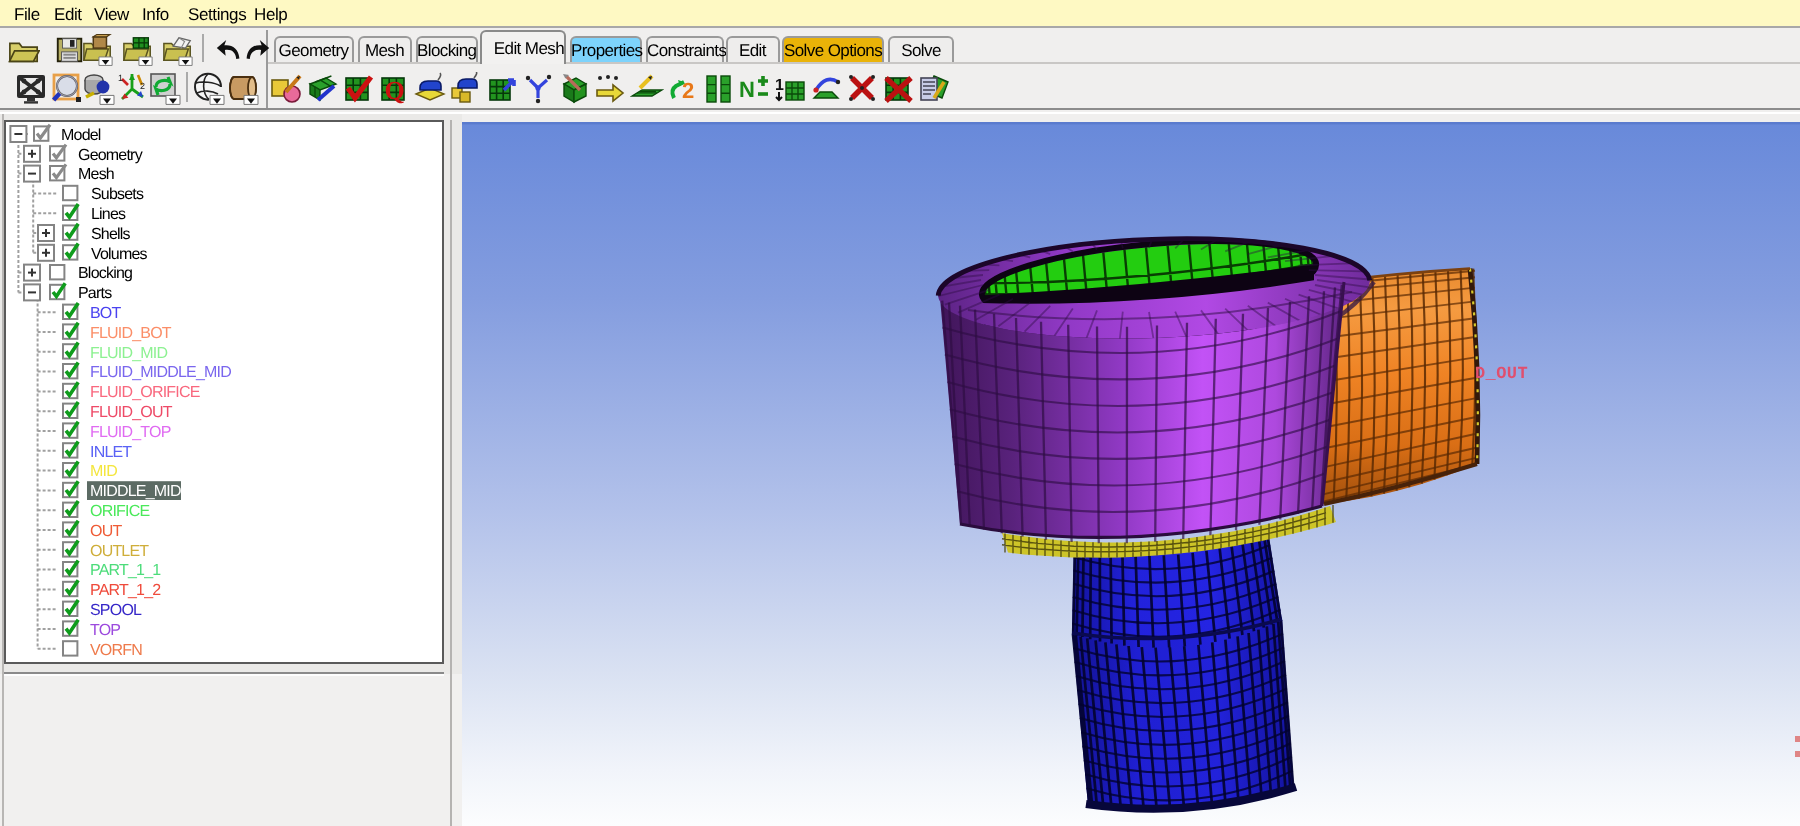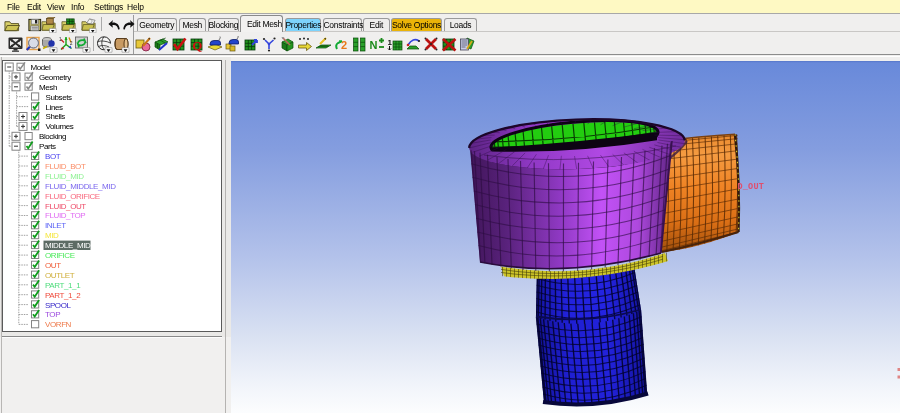--- a/index.html
+++ b/index.html
@@ -22,21 +22,21 @@
 <div style="position:absolute;left:133px;top:15px;width:1px;height:39px;background:#9a9a9a"></div>
 <div style="position:absolute;left:134px;top:30.5px;width:766px;height:1px;background:#c9c7c5"></div>
 <div style="position:absolute;left:136.5px;top:18px;width:40.5px;height:13px;background:#eeedec;border:1px solid #9a9a9a;border-bottom:none;border-radius:3px 3px 0 0;text-align:center;line-height:13px;font-size:8.5px;letter-spacing:-0.3px;white-space:nowrap;color:#000;z-index:2">Geometry</div>
 <div style="position:absolute;left:178.5px;top:18px;width:27.5px;height:13px;background:#eeedec;border:1px solid #9a9a9a;border-bottom:none;border-radius:3px 3px 0 0;text-align:center;line-height:13px;font-size:8.5px;letter-spacing:-0.3px;white-space:nowrap;color:#000;z-index:2">Mesh</div>
 <div style="position:absolute;left:207.5px;top:18px;width:31.5px;height:13px;background:#eeedec;border:1px solid #9a9a9a;border-bottom:none;border-radius:3px 3px 0 0;text-align:center;line-height:13px;font-size:8.5px;letter-spacing:-0.3px;white-space:nowrap;color:#000;z-index:2">Blocking</div>
 <div style="position:absolute;left:240.0px;top:15px;width:43.0px;height:17px;background:#f2f1f0;border:1px solid #8a8a8a;border-bottom:none;border-radius:3px 3px 0 0;text-align:right;line-height:16px;font-size:8.5px;letter-spacing:-0.3px;white-space:nowrap;color:#000;z-index:3">Edit Mesh</div>
 <div style="position:absolute;left:284.5px;top:18px;width:36.5px;height:13px;background:#7dd3fc;border:1px solid #9a9a9a;border-bottom:none;border-radius:3px 3px 0 0;text-align:right;line-height:13px;font-size:8.5px;letter-spacing:-0.3px;white-space:nowrap;color:#000;z-index:2">Properties</div>
 <div style="position:absolute;left:322.5px;top:18px;width:39.0px;height:13px;background:#eeedec;border:1px solid #9a9a9a;border-bottom:none;border-radius:3px 3px 0 0;text-align:right;line-height:13px;font-size:8.5px;letter-spacing:-0.3px;white-space:nowrap;color:#000;z-index:2">Constraints</div>
 <div style="position:absolute;left:363.0px;top:18px;width:26.5px;height:13px;background:#eeedec;border:1px solid #9a9a9a;border-bottom:none;border-radius:3px 3px 0 0;text-align:center;line-height:13px;font-size:8.5px;letter-spacing:-0.3px;white-space:nowrap;color:#000;z-index:2">Edit</div>
 <div style="position:absolute;left:391.0px;top:18px;width:51.0px;height:13px;background:#eab308;border:1px solid #9a9a9a;border-bottom:none;border-radius:3px 3px 0 0;text-align:left;line-height:13px;font-size:8.5px;letter-spacing:-0.3px;white-space:nowrap;color:#000;z-index:2">Solve Options</div>
-<div style="position:absolute;left:444.0px;top:18px;width:33.0px;height:13px;background:#eeedec;border:1px solid #9a9a9a;border-bottom:none;border-radius:3px 3px 0 0;text-align:center;line-height:13px;font-size:8.5px;letter-spacing:-0.3px;white-space:nowrap;color:#000;z-index:2">Loads</div>
+<div style="position:absolute;left:444.0px;top:18px;width:33.0px;height:13px;background:#eeedec;border:1px solid #9a9a9a;border-bottom:none;border-radius:3px 3px 0 0;text-align:center;line-height:13px;font-size:8.5px;letter-spacing:-0.3px;white-space:nowrap;color:#000;z-index:2">Solve</div>
 <svg style="position:absolute;left:4px;top:17px" width="16" height="16" viewBox="0 0 17 17">
     <path d="M1,5 L6,5 L7.5,7 L15.5,7 L15.5,14.5 L1,14.5 Z" fill="#d8cf6a" stroke="#4a4416" stroke-width="0.9"></path>
     <path d="M3.5,9 H16.5 L13.5,14.5 H0.8 Z" fill="#cdc455" stroke="#4a4416" stroke-width="0.9"></path>
   </svg>
 <svg style="position:absolute;left:26.7px;top:17px" width="16" height="16" viewBox="0 0 17 17">
     <rect x="2" y="2.5" width="12.5" height="12" fill="#b8b065" stroke="#23200a"></rect>
     <rect x="4.5" y="2.5" width="7.5" height="5" fill="#e9e9e9" stroke="#555" stroke-width="0.5"></rect>
     <rect x="8.5" y="3.2" width="2.4" height="3.6" fill="#222"></rect>
     <rect x="4" y="9.5" width="8.5" height="5" fill="#dcdcdc" stroke="#555" stroke-width="0.5"></rect>
     <line x1="5" y1="11" x2="11.5" y2="11" stroke="#888"></line>

